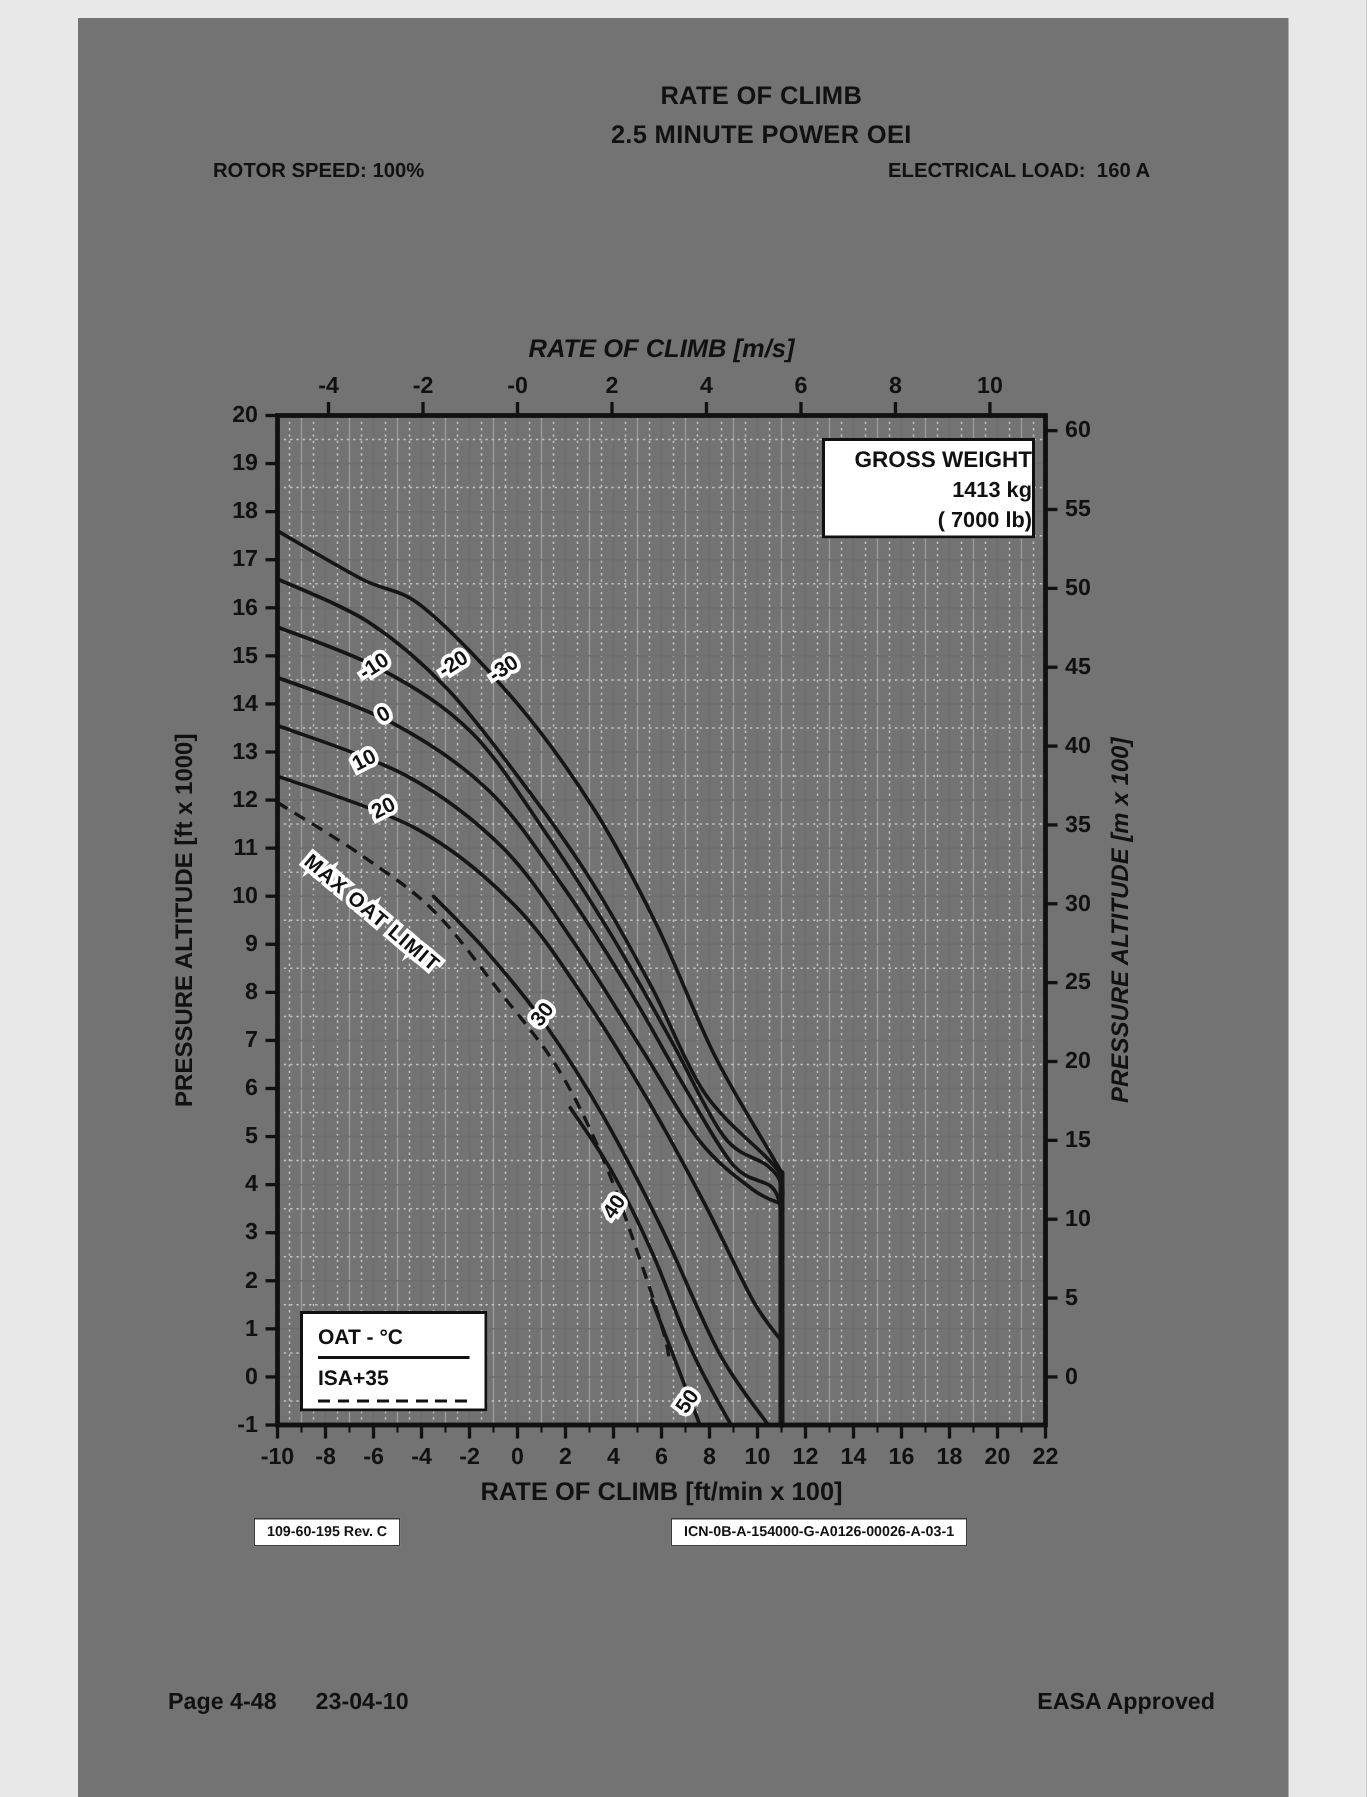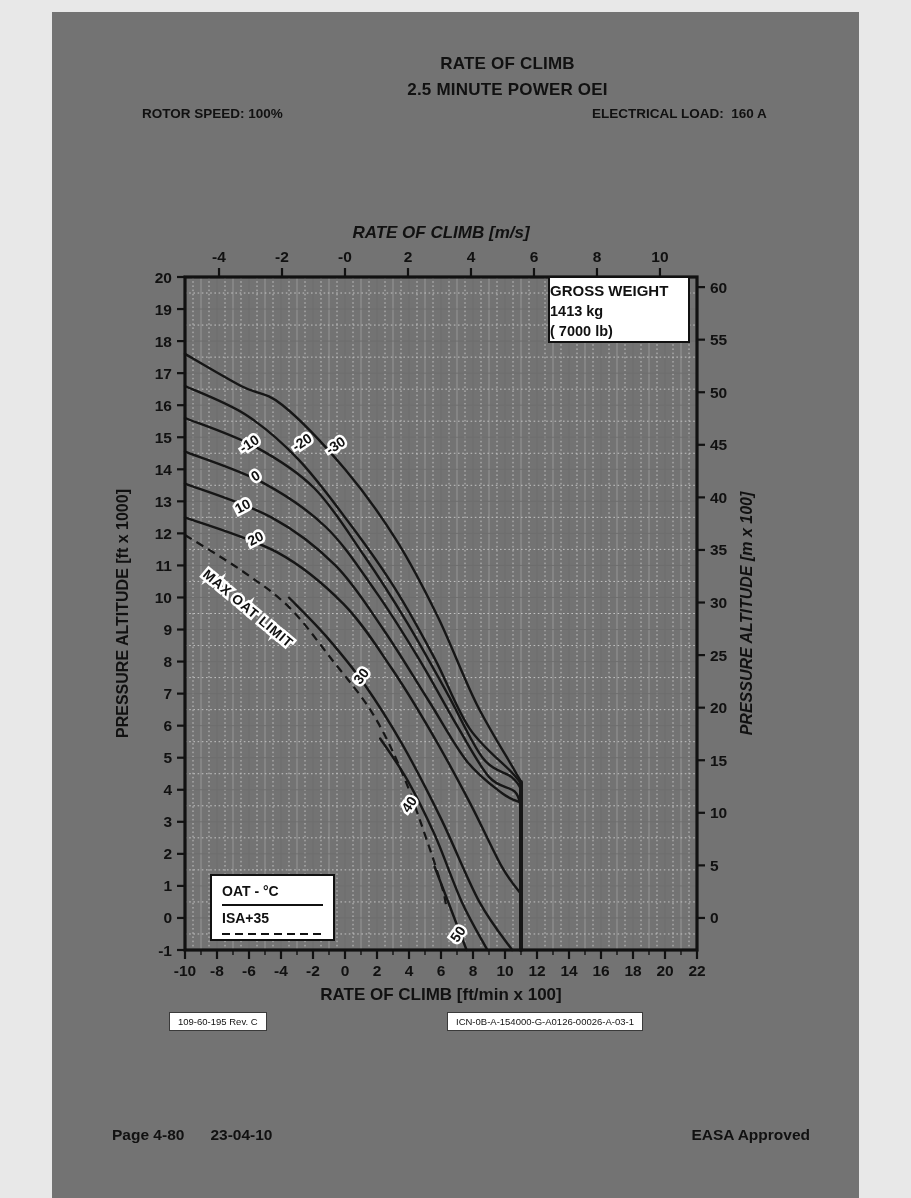--- a/index.html
+++ b/index.html
@@ -8,24 +8,24 @@
     font-family:"Liberation Sans",sans-serif;color:#111;overflow:hidden;
     margin:12px auto;
   }
   .abs{position:absolute;}
   .doc-title{left:0;width:911px;text-align:center;font-weight:bold;font-size:17px;letter-spacing:.2px;}
   .cond{font-weight:bold;font-size:13.5px;white-space:pre;text-align:center;}
   #chart-svg{position:absolute;left:0;top:0;}
   .legend-box{
     border:2.5px solid #111;background:#fff;box-sizing:border-box;z-index:5;
   }
-  .gw-box{left:496px;top:264px;width:142px;height:67px;text-align:left;
+  .gw-box{left:496px;top:280px;width:142px;height:67px;text-align:right;
     font-weight:bold;font-size:14.5px;line-height:20px;padding-top:3px;}
   .gw-box .l1{font-size:15px;}
-  .oat-box{left:158px;top:862px;width:125px;height:67px;padding:7px 10px 0 10px;
+  .oat-box{left:148px;top:862px;width:125px;height:67px;padding:7px 10px 0 10px;
     font-weight:bold;font-size:14px;}
   .key-solid{height:0;border-top:2.4px solid #111;margin:5px 0 4px 0;}
   .key-dashed{height:2.4px;margin-top:7px;
     background:repeating-linear-gradient(90deg,#111 0 8px,transparent 8px 13px);}
   .ref-box{
     border:1.3px solid #3a3a3a;background:#fff;font-size:9.5px;color:#111;
     padding:3px 8px;white-space:pre;z-index:5;
   }
   .caption{left:0;top:1032px;width:870px;text-align:center;font-weight:bold;
     font-size:20px;line-height:27px;}
@@ -322,24 +322,24 @@
     <div>( 7000 lb)</div>
   </div>
 
   <div class="abs legend-box oat-box">
     <div>OAT - °C</div>
     <div class="key-solid"></div>
     <div>ISA+35</div>
     <div class="key-dashed"></div>
   </div>
 
-  <div class="abs ref-box" style="left:117px;top:1000px;">109-60-195 Rev. C</div>
-  <div class="abs ref-box" style="left:395px;top:1000px;">ICN-0B-A-154000-G-A0126-00026-A-03-1</div>
+  <div class="abs ref-box" style="left:117px;top:1000px;font-weight:bold;">109-60-195 Rev. C</div>
+  <div class="abs ref-box" style="left:395px;top:1000px;font-weight:bold;">ICN-0B-A-154000-G-A0126-00026-A-03-1</div>
 
 
   <div class="abs pfooter">
     <span>
-      <span>Page 4-80</span><span class="gap"></span><span>23-04-10</span>
+      <span>Page 4-48</span><span class="gap"></span><span>23-04-10</span>
     </span>
     <span>EASA Approved</span>
   </div>
 
 </div>
 
 </body></html>

